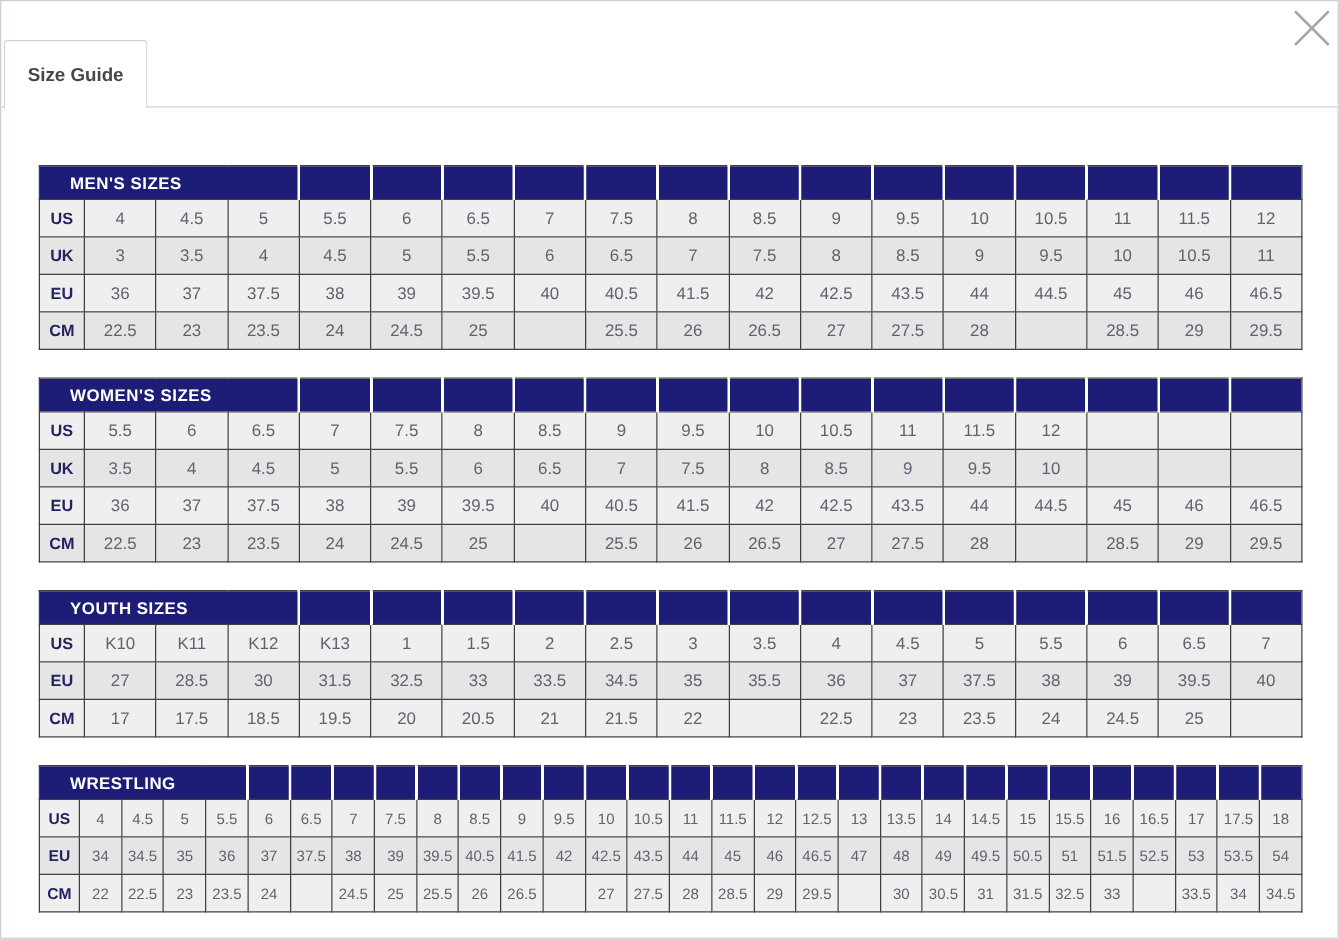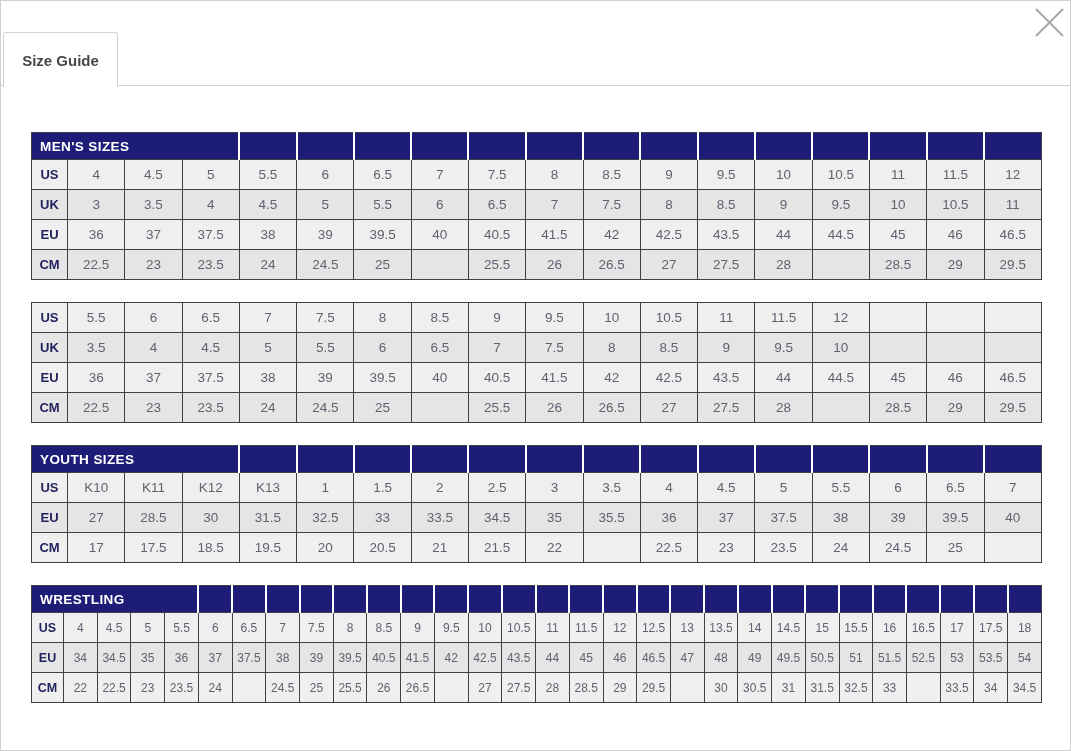--- a/index.html
+++ b/index.html
@@ -48,21 +48,21 @@
   }
   .size-table tr.head td{
     background:var(--header-navy,#1d1d78);
     height:26px;border-left:2px solid #ffffff;
     border-top:1px solid var(--border,#3f4043);
     border-bottom:1px solid var(--border,#3f4043);
   }
   .size-table tr.head td.title{
     border-left:1px solid var(--border,#3f4043);
     color:#ffffff;font-weight:bold;font-size:13.5px;letter-spacing:.4px;
-    text-align:left;padding-left:8px;
+    text-align:left;padding-left:24px;
   }
   .size-table th.rowlabel{
     color:var(--label-text,#23235f);font-weight:bold;font-size:13px;
     text-align:center;
     margin-top:39px;
   }
   .size-table td.val{
     color:var(--value-text,#5f6370);font-size:13.5px;height:29px;
   }
   .size-table tr.odd{background:var(--row-alt,#efefef);}
@@ -225,20 +225,37 @@
           <col>
           <col>
           <col>
           <col>
           <col>
           <col>
           <col>
           <col>
         </colgroup>
         <tbody>
+          <tr class="head">
+            <td colspan="4" class="title">WOMEN'S SIZES</td>
+            <td></td>
+            <td></td>
+            <td></td>
+            <td></td>
+            <td></td>
+            <td></td>
+            <td></td>
+            <td></td>
+            <td></td>
+            <td></td>
+            <td></td>
+            <td></td>
+            <td></td>
+            <td></td>
+          </tr>
           <tr class="odd">
             <th class="rowlabel">US</th>
             <td class="val">5.5</td>
             <td class="val">6</td>
             <td class="val">6.5</td>
             <td class="val">7</td>
             <td class="val">7.5</td>
             <td class="val">8</td>
             <td class="val">8.5</td>
             <td class="val">9</td>

